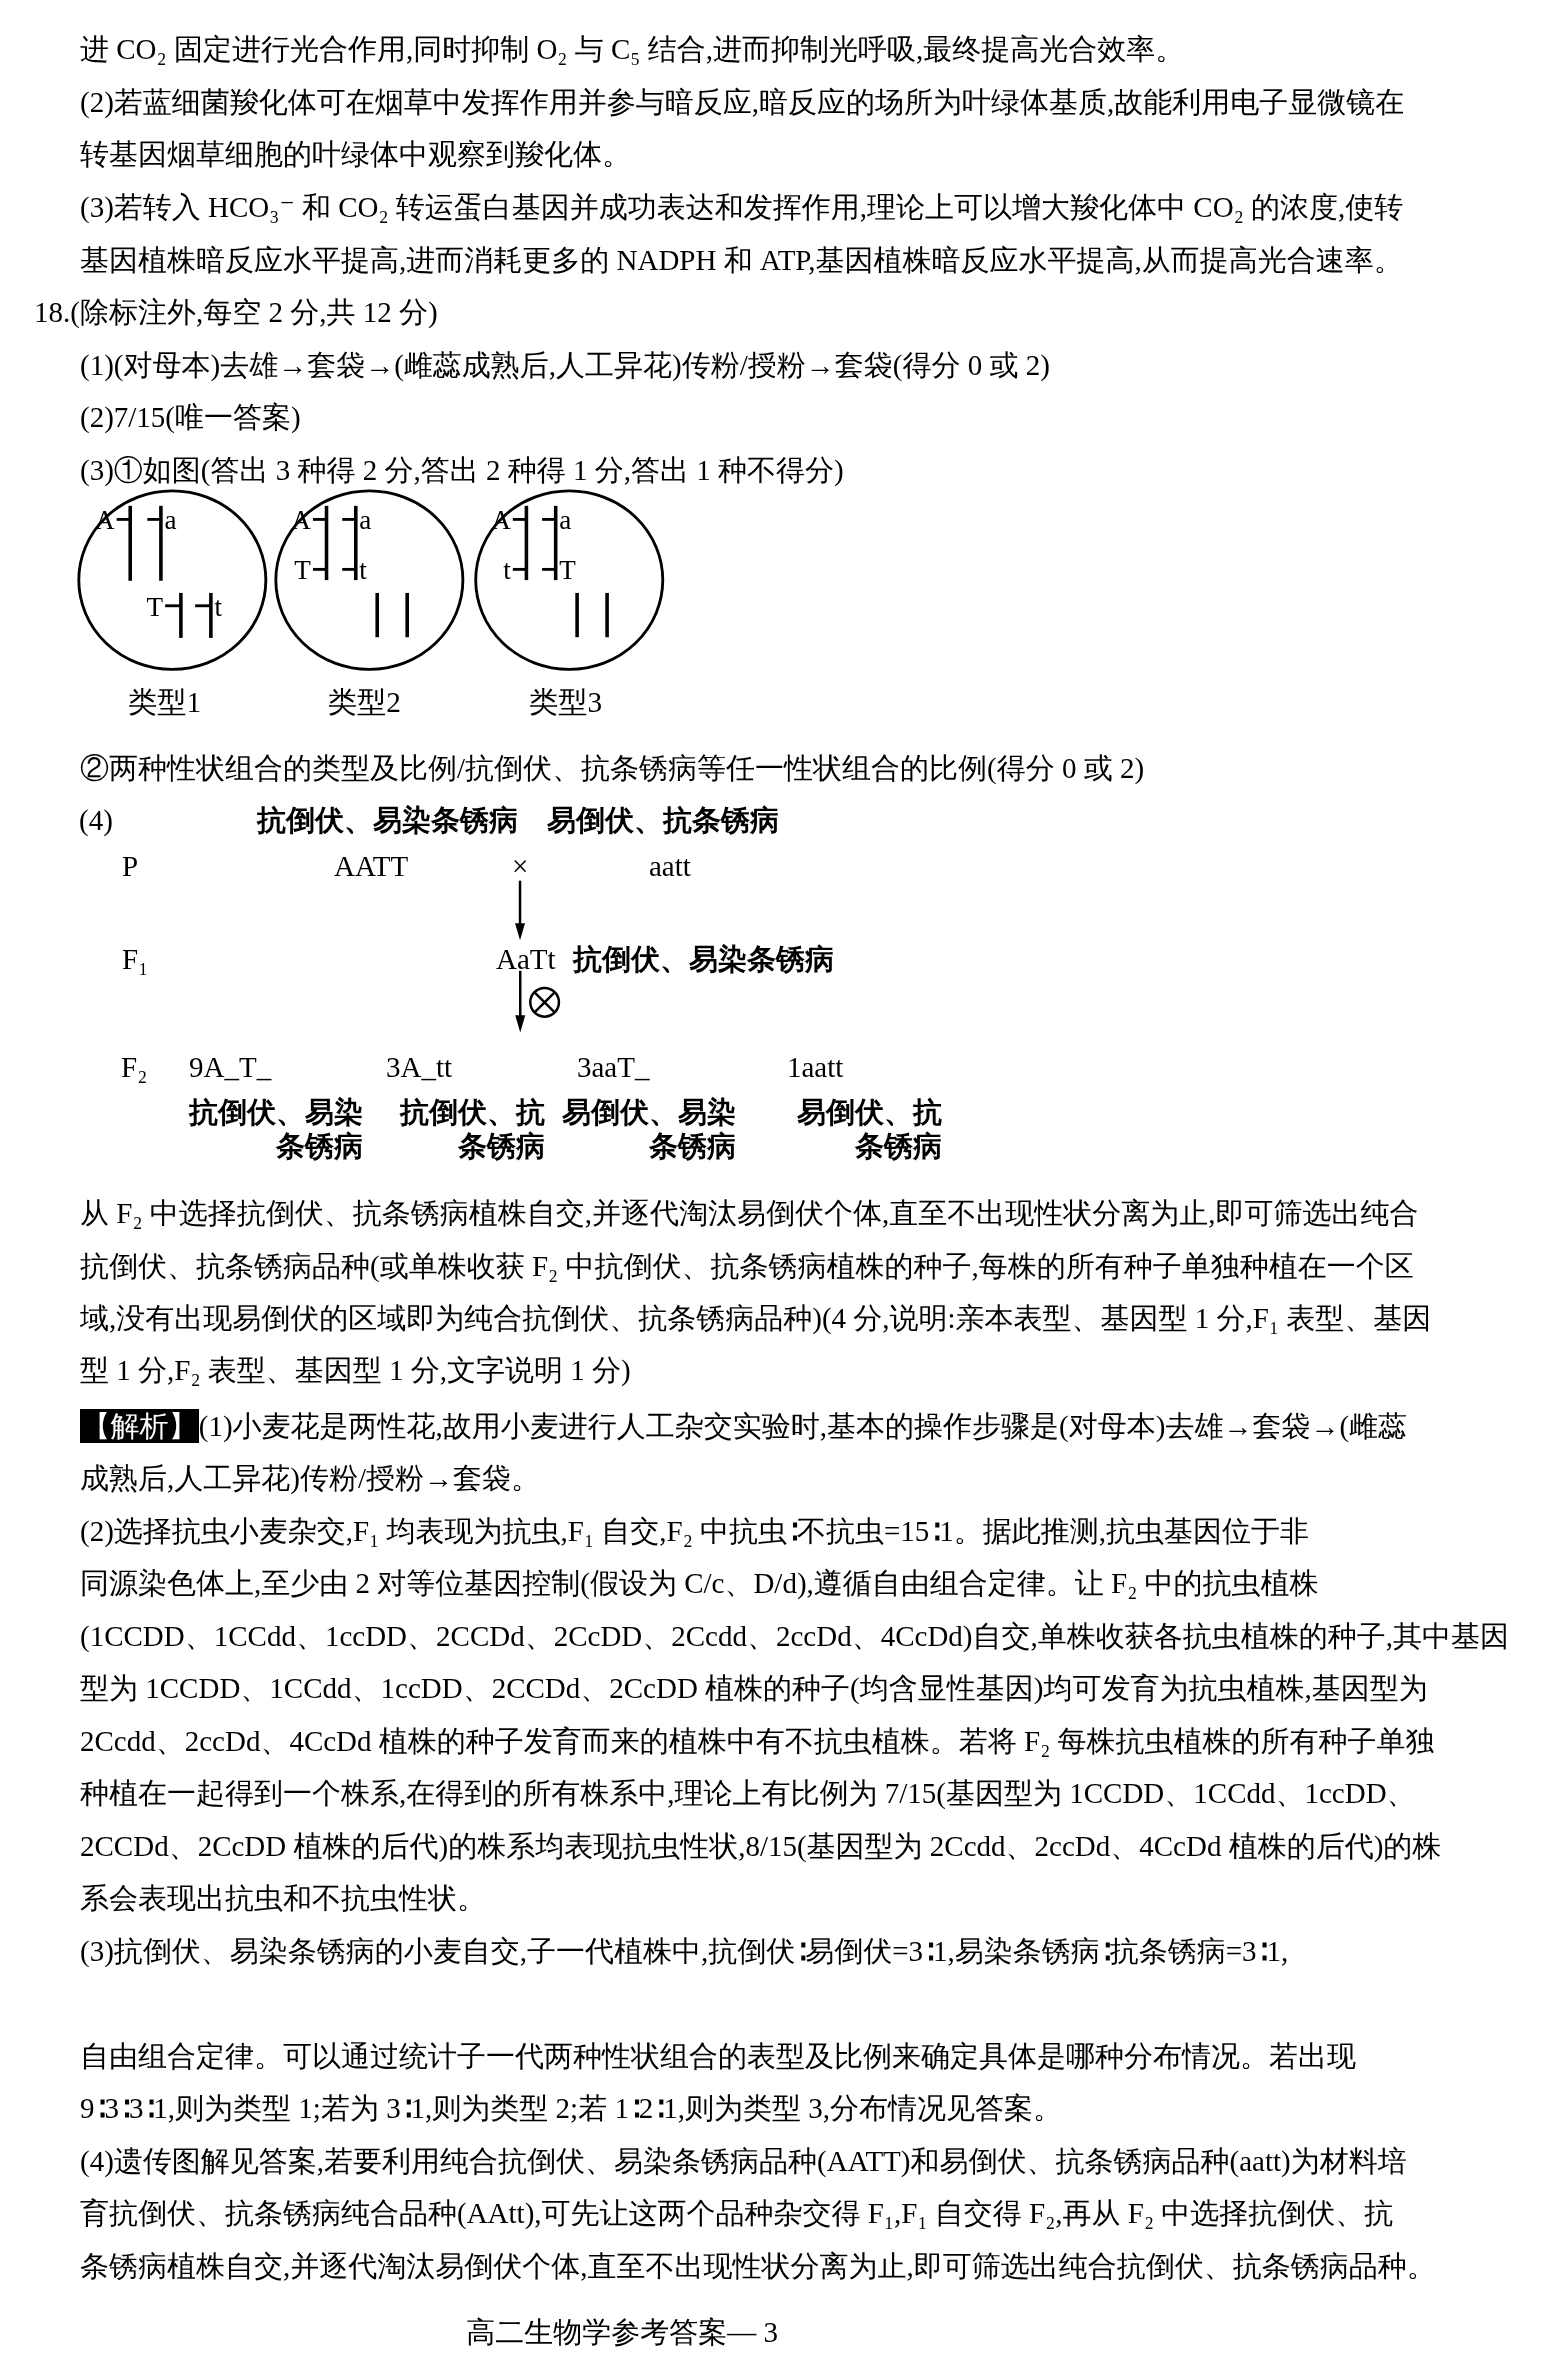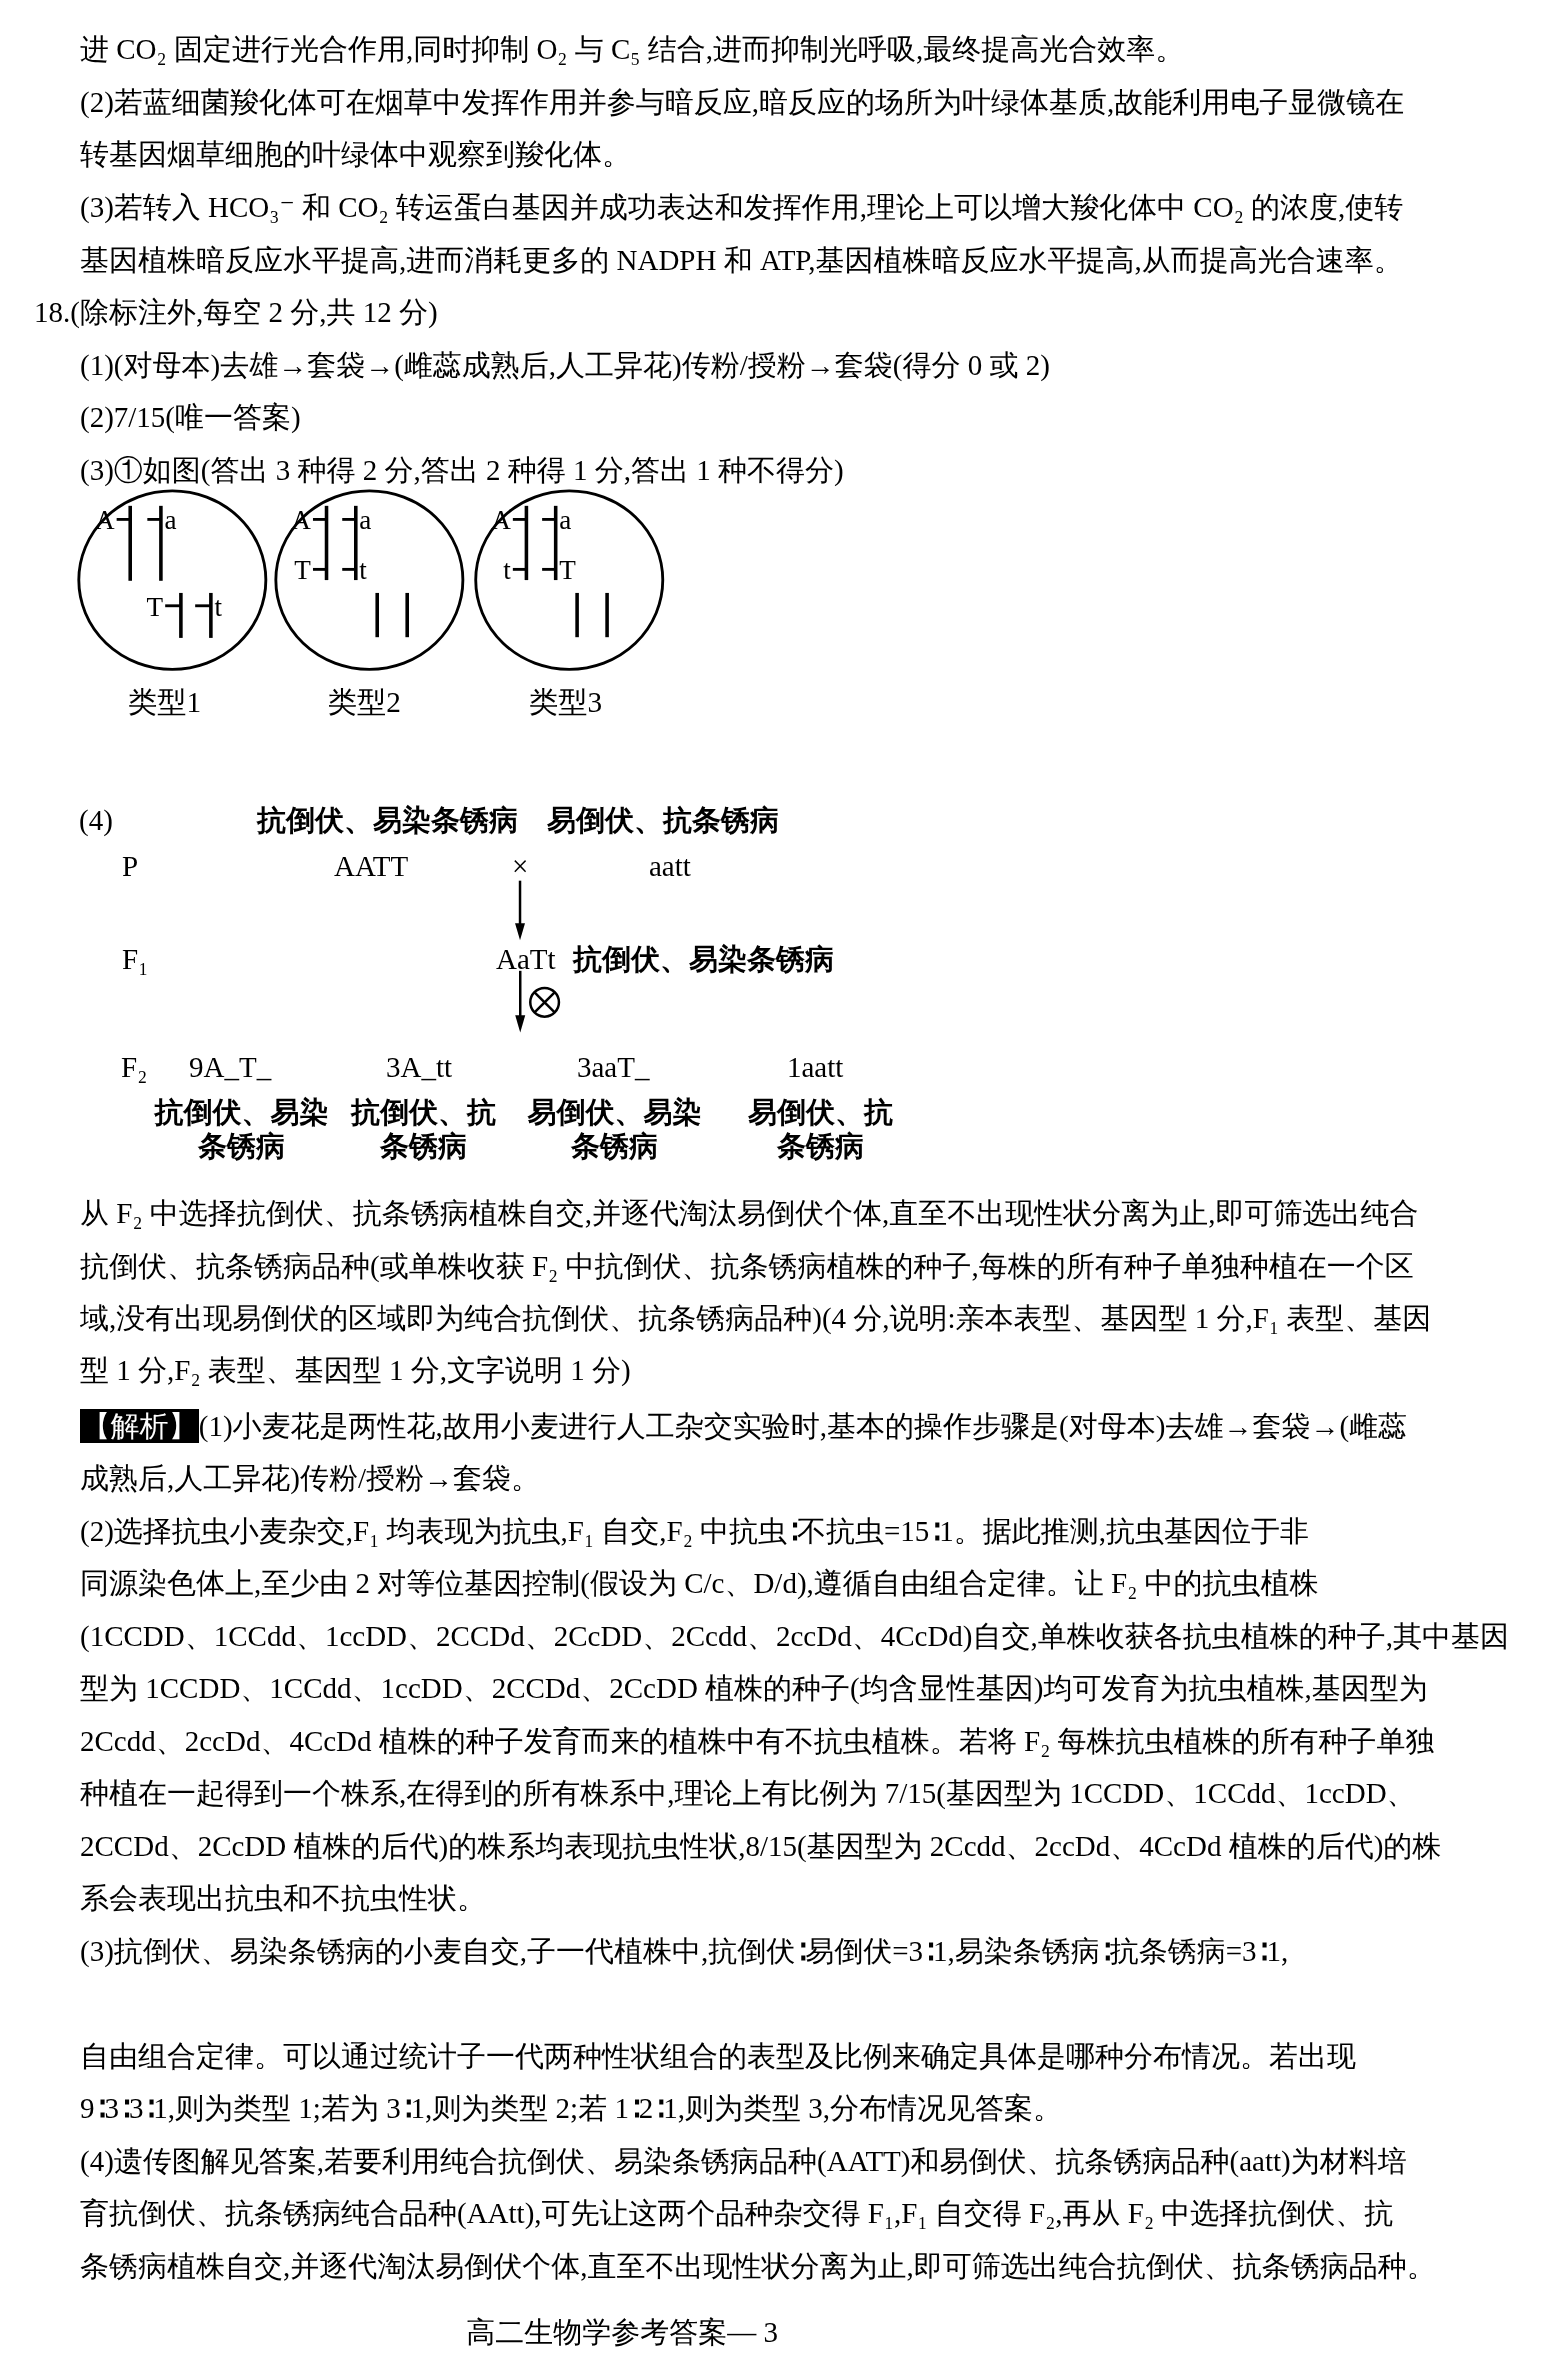--- a/index.html
+++ b/index.html
@@ -17,21 +17,21 @@
     position:absolute;
     left:80px;
     white-space:nowrap;
     line-height:37px;
   }
   .num{left:34px;}
   .abs{position:absolute;white-space:nowrap;line-height:37px;}
   .tag{background:#000;color:#fff;padding:0.7px 1.4px;margin-top:33px;}
   .fig{position:absolute;}
   .fig text{font-family:inherit;fill:#000;}
-  .pcol{position:absolute;width:243px;text-align:center;line-height:34px;white-space:nowrap;}
+  .pcol{position:absolute;width:243px;text-align:right;line-height:34px;white-space:nowrap;}
   .footer{
     position:absolute;left:0;top:2313px;width:1244px;
     text-align:center;white-space:nowrap;
   }
   .stroke{stroke:#000;fill:none;}
 </style>
 </head>
 <body>
 
 <div class="page">
@@ -88,20 +88,21 @@
     <line class="stroke" x1="699" y1="142" x2="718" y2="142" stroke-width="4"></line>
     <line class="stroke" x1="748" y1="175" x2="748" y2="237" stroke-width="5"></line>
     <line class="stroke" x1="790" y1="175" x2="790" y2="237" stroke-width="5"></line>
     <text x="655" y="86" font-size="38" text-anchor="end">A</text>
     <text x="723" y="86" font-size="38" text-anchor="start">a</text>
     <text x="655" y="156" font-size="38" text-anchor="end">t</text>
     <text x="723" y="156" font-size="38" text-anchor="start">T</text>
     <text x="732" y="342" font-size="41" text-anchor="middle">类型3</text>
   </svg>
 
+  <div class="ln" style="top:750px">②两种性状组合的类型及比例/抗倒伏、抗条锈病等任一性状组合的比例(得分 0 或 2)</div>
 
   <span class="abs" style="left:79px;top:802px">(4)</span>
   <span class="abs" style="left:257px;top:802px;font-weight:bold">抗倒伏、易染条锈病</span>
   <span class="abs" style="left:547px;top:802px;font-weight:bold">易倒伏、抗条锈病</span>
 
   <span class="abs" style="left:122px;top:848px">P</span>
   <span class="abs" style="left:334px;top:848px">AATT</span>
   <span class="abs" style="left:512px;top:848px">×</span>
   <span class="abs" style="left:649px;top:848px">aatt</span>
 

